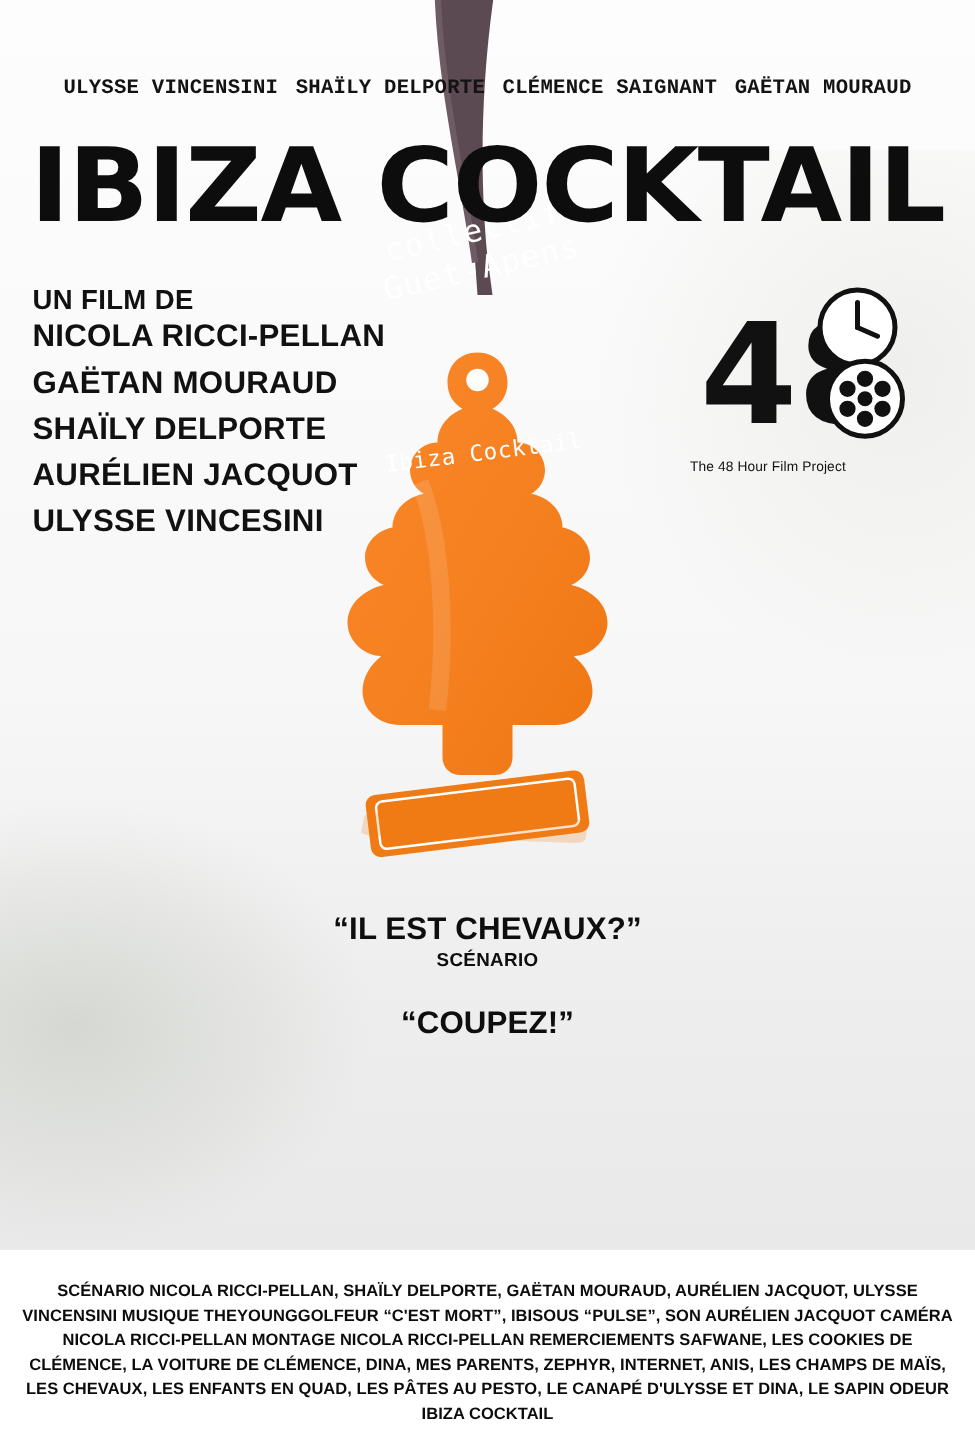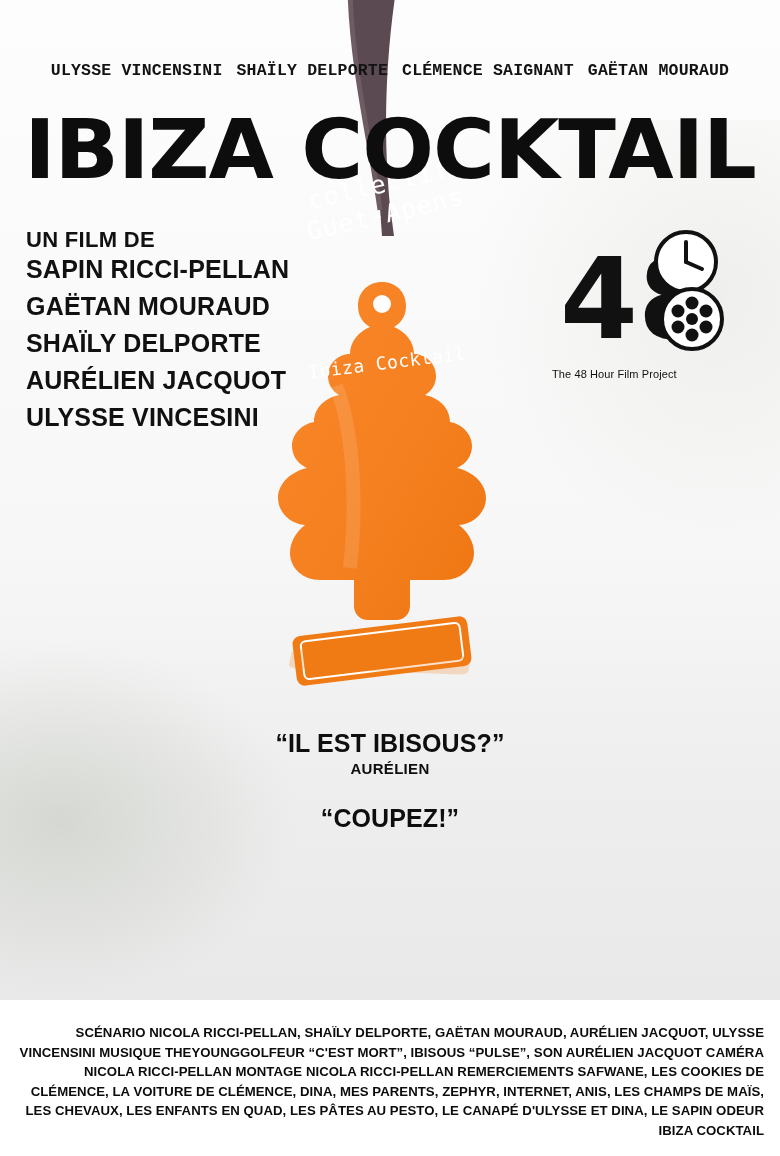--- a/index.html
+++ b/index.html
@@ -214,40 +214,40 @@
     padding: 18px 12px 16px 12px;
     box-sizing: border-box;
     text-align: center;
     font-weight: bold;
     font-size: 13.2px;
     line-height: 19.5px;
     color: #0c0c0c;
     letter-spacing: 0.05px;
     z-index: 10;
   }
-  .billing-inner { max-width: 748px; margin: 0 auto; text-align: right; }
+  .billing-inner { max-width: 748px; margin: 0 auto; }
 </style>
 </head>
 <body>
 
 <div class="poster">
 
   <div class="bg-wash"></div>
   <div class="bg-soft-left"></div>
   <div class="bg-soft-right"></div>
 
   <div class="cast-line">
     <span>ULYSSE VINCENSINI</span><span class="cast-sep"></span><span>SHAÏLY DELPORTE</span><span class="cast-sep"></span><span>CLÉMENCE SAIGNANT</span><span class="cast-sep"></span><span>GAËTAN MOURAUD</span>
   </div>
 
   <div class="title">IBIZA COCKTAIL</div>
 
   <div class="credits-block">
     <div class="lead">UN FILM DE</div>
-    <div class="name">SAPIN RICCI-PELLAN</div>
+    <div class="name">NICOLA RICCI-PELLAN</div>
     <div class="name">GAËTAN MOURAUD</div>
     <div class="name">SHAÏLY DELPORTE</div>
     <div class="name">AURÉLIEN JACQUOT</div>
     <div class="name">ULYSSE VINCESINI</div>
   </div>
 
   <div class="logo48">
     <svg width="180" height="150" viewBox="0 0 180 150">
 
       <text x="2" y="116" font-family="DejaVu Sans, sans-serif" font-size="112" font-weight="bold" fill="#111111">48</text>
@@ -335,22 +335,22 @@
 
     <div class="tree-tag-text">Ibiza Cocktail</div>
 
     <svg class="reflection" viewBox="0 0 220 80">
       <rect x="10" y="10" width="180" height="44" rx="8" fill="#F07A14"></rect>
     </svg>
   </div>
 
   <div class="quotes">
     <div class="quote-item">
-      <div class="quote-text">“IL EST IBISOUS?”</div>
-      <div class="quote-attr">AURÉLIEN</div>
+      <div class="quote-text">“IL EST CHEVAUX?”</div>
+      <div class="quote-attr">SCÉNARIO</div>
     </div>
     <div class="quote-item">
       <div class="quote-text">“COUPEZ!”</div>
     </div>
   </div>
 
   <div class="billing">
     <div class="billing-inner">SCÉNARIO NICOLA RICCI-PELLAN, SHAÏLY DELPORTE, GAËTAN MOURAUD, AURÉLIEN JACQUOT, ULYSSE VINCENSINI MUSIQUE THEYOUNGGOLFEUR “C'EST MORT”, IBISOUS “PULSE”, SON AURÉLIEN JACQUOT CAMÉRA NICOLA RICCI-PELLAN MONTAGE NICOLA RICCI-PELLAN REMERCIEMENTS SAFWANE, LES COOKIES DE CLÉMENCE, LA VOITURE DE CLÉMENCE, DINA, MES PARENTS, ZEPHYR, INTERNET, ANIS, LES CHAMPS DE MAÏS, LES CHEVAUX, LES ENFANTS EN QUAD, LES PÂTES AU PESTO, LE CANAPÉ D'ULYSSE ET DINA, LE SAPIN ODEUR IBIZA COCKTAIL</div>
   </div>
 

